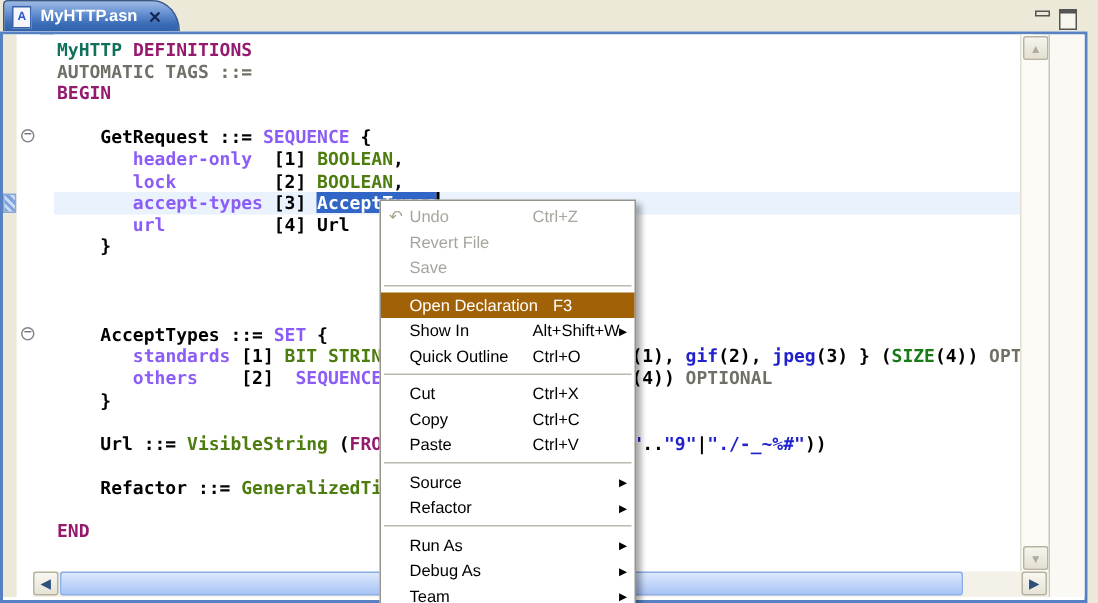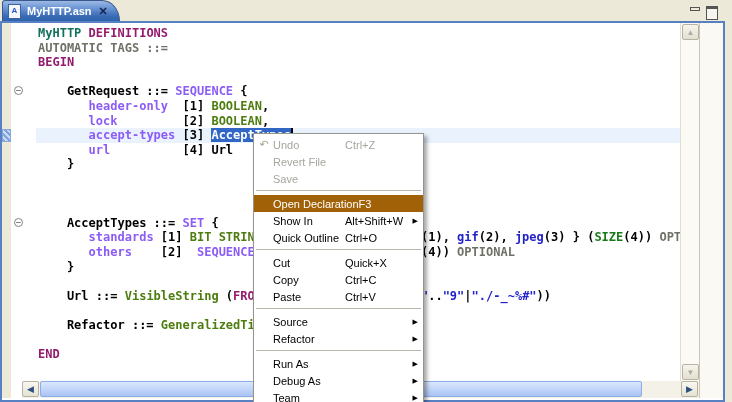--- a/index.html
+++ b/index.html
@@ -86,21 +86,21 @@
   #overview{position:absolute;left:697px;top:0;width:24px;height:375px;background:#FAF9F3;border-left:1px solid #CBC7B8;box-sizing:border-box;}
   
   #ctx{
     position:absolute;left:253px;top:133px;width:171px;z-index:60;background:#FFFFFF;
     border:1px solid #97948B;box-shadow:3px 3px 4px rgba(0,0,0,0.35);
     box-sizing:border-box;padding:2px 0;font-size:11px;color:#000;
   }
   .mi{position:relative;height:17px;display:flex;align-items:center;}
   .mi .mico{position:absolute;left:3px;width:14px;text-align:center;font-size:11px;color:#ABA28D;}
   .mi .mlabel{margin-left:19px;min-width:72px;white-space:nowrap;}
-  .mi .mshort{white-space:nowrap;}
+  .mi .mshort{margin-left:10px;white-space:nowrap;}
   .mi .marrow{position:absolute;right:5px;font-size:7px;color:#000;}
   .mi.dis{color:#A6A69E;}
   .mi.hl{background:#a16207;color:#fff;}
   .msep{height:1px;background:#BAB7AD;margin:3px 2px 4px 2px;}
 </style>
 </head>
 <body>
 
 <div id="root">
 
@@ -185,21 +185,21 @@
         <span class="mshort">Alt+Shift+W</span>
         <span class="marrow">▶</span>
       </div>
       <div class="mi">
         <span class="mlabel">Quick Outline</span>
         <span class="mshort">Ctrl+O</span>
       </div>
       <div class="msep"></div>
       <div class="mi">
         <span class="mlabel">Cut</span>
-        <span class="mshort">Quick+X</span>
+        <span class="mshort">Ctrl+X</span>
       </div>
       <div class="mi">
         <span class="mlabel">Copy</span>
         <span class="mshort">Ctrl+C</span>
       </div>
       <div class="mi">
         <span class="mlabel">Paste</span>
         <span class="mshort">Ctrl+V</span>
       </div>
       <div class="msep"></div>

